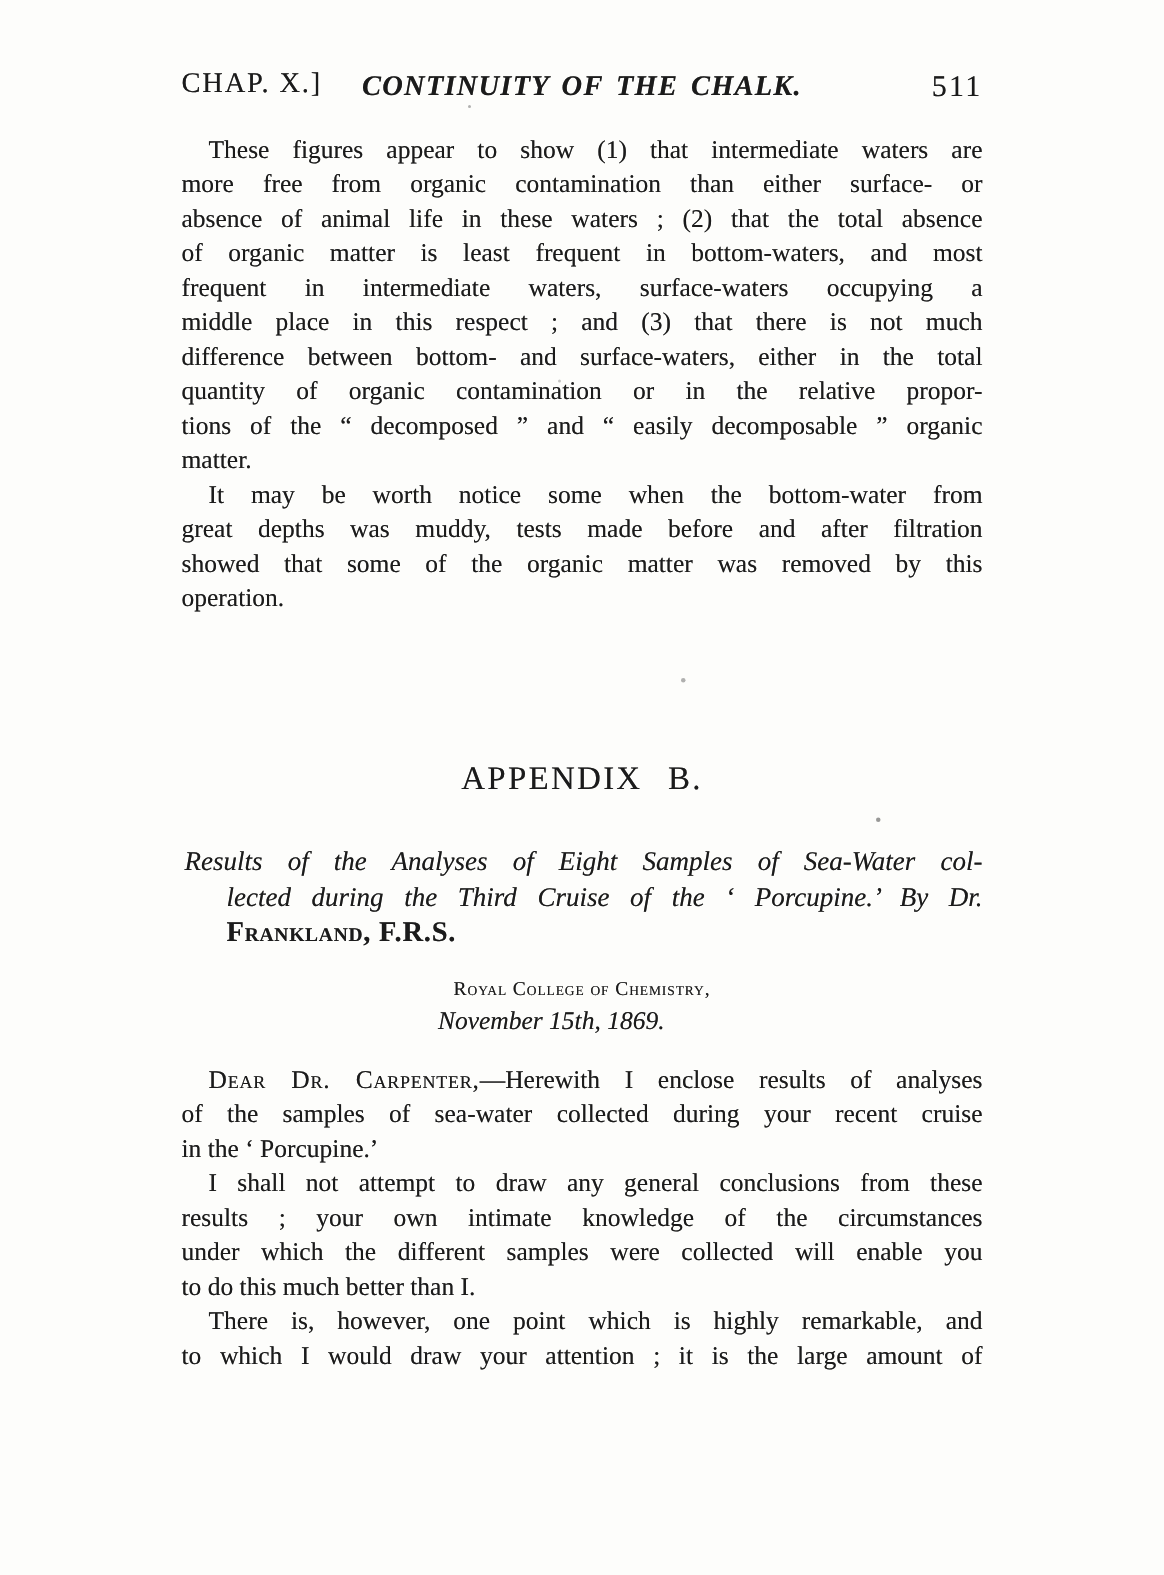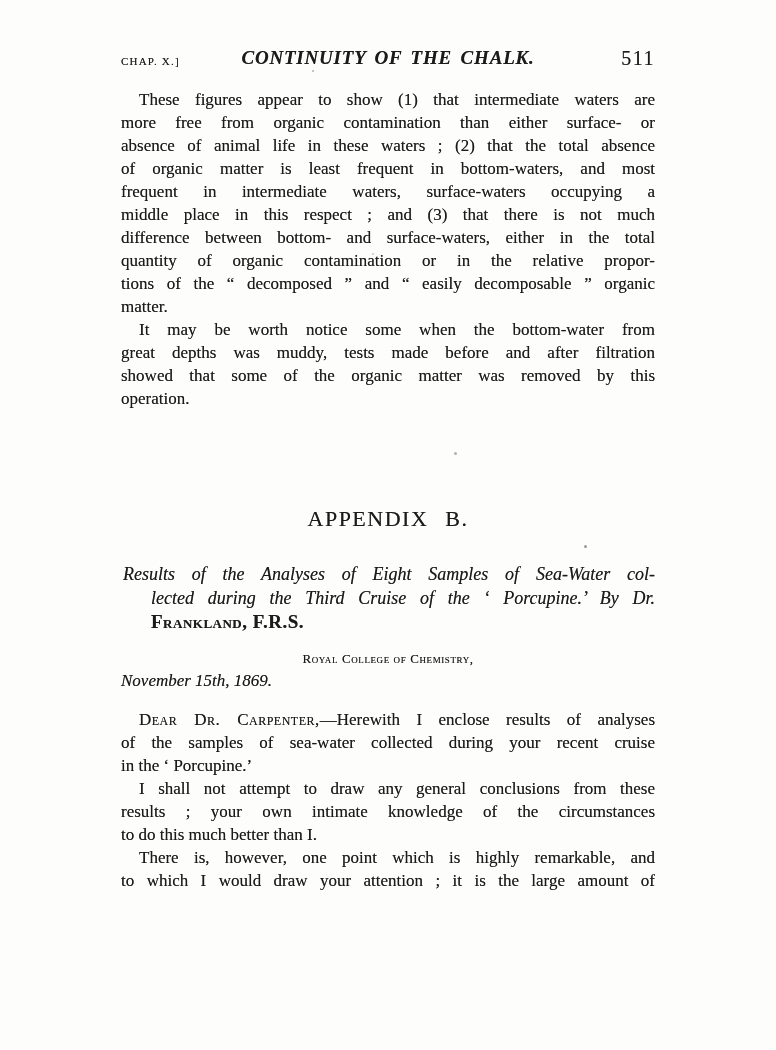--- a/index.html
+++ b/index.html
@@ -17,21 +17,21 @@
   .col {
     position: absolute;
     left: 121px;
     top: 46px;
     width: 534px;
   }
   
   .running { position: relative; height: 24px; }
   .chap {
     position: absolute; left: 0; bottom: 3px;
-    font-size: 11px; letter-spacing: 1.2px;
+    font-size: 19px; letter-spacing: 1.2px;
   }
   .rtitle {
     text-align: center;
     font-style: italic; font-weight: bold;
     font-size: 19px; letter-spacing: 0.8px; word-spacing: 3px;
     line-height: 24px;
   }
   .pageno {
     position: absolute; right: 0; bottom: 0;
     font-size: 20px; letter-spacing: 1.5px;
@@ -68,21 +68,21 @@
     letter-spacing: 0.5px;
     text-align: left; text-align-last: left; font-weight: bold;
   }
   .address { margin-top: 14px; }
   .addr1 {
     text-align: center;
     font-variant: small-caps;
     font-size: 13px; line-height: 22px; letter-spacing: 0.6px;
   }
   .addr2 {
-    text-align: left;
+    text-align: center;
     font-style: italic;
     font-size: 17px; line-height: 22px;
     padding-right: 41px;
   }
   .letter { margin-top: 16px; }
   .sc { font-variant: small-caps; letter-spacing: 0.5px; }
   
   .speck { position: absolute; border-radius: 50%; background: rgba(0,0,0,0.4); }
   .s1 { left: 584px; top: 545px; width: 3px; height: 3px; }
   .s2 { left: 454px; top: 452px; width: 3px; height: 3px; background: rgba(0,0,0,0.3); }
@@ -136,20 +136,21 @@
 
     <div class="p letter">
       <div class="bline ind"><span class="sc">Dear Dr. Carpenter,</span><span>—Herewith I enclose results of analyses</span></div>
       <div class="bline">of the samples of sea-water collected during your recent cruise</div>
       <div class="bline last">in the ‘ Porcupine.’</div>
     </div>
 
     <div class="p">
       <div class="bline ind">I shall not attempt to draw any general conclusions from these</div>
       <div class="bline">results ; your own intimate knowledge of the circumstances</div>
+      <div class="bline">under which the different samples were collected will enable you</div>
       <div class="bline last">to do this much better than I.</div>
     </div>
 
     <div class="p">
       <div class="bline ind">There is, however, one point which is highly remarkable, and</div>
       <div class="bline">to which I would draw your attention ; it is the large amount of</div>
     </div>
 
   </div>
 

